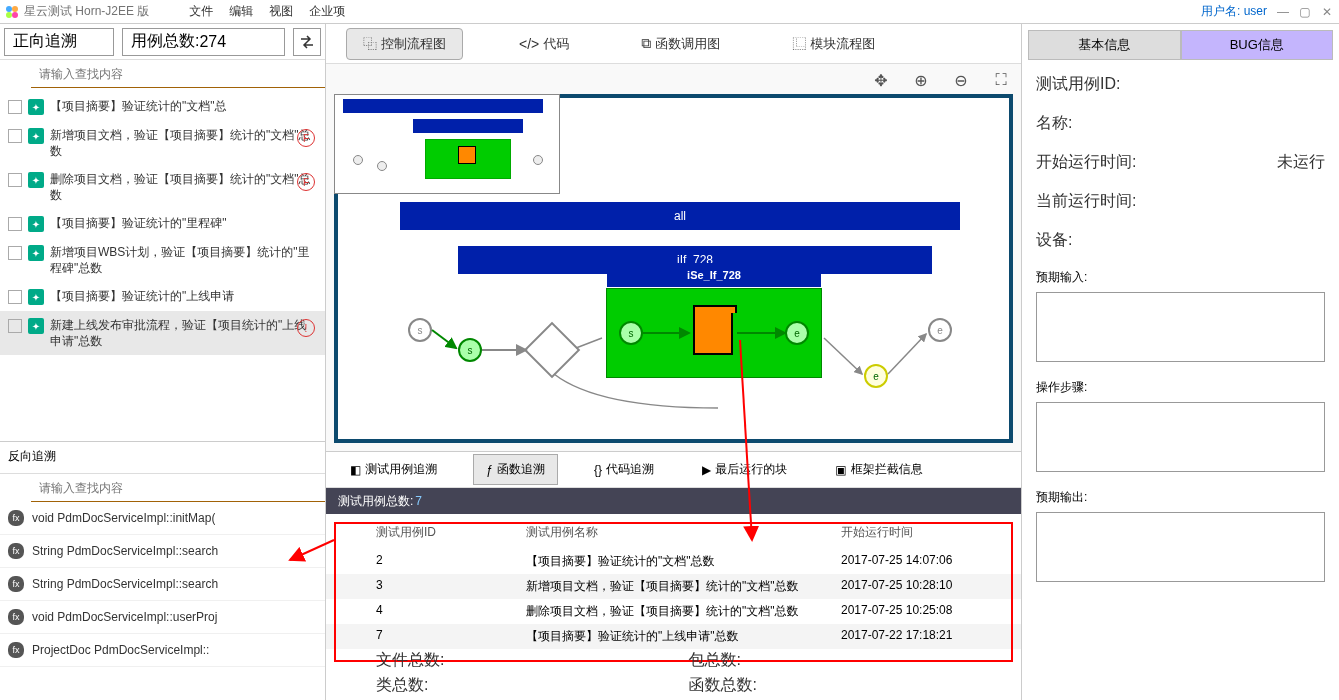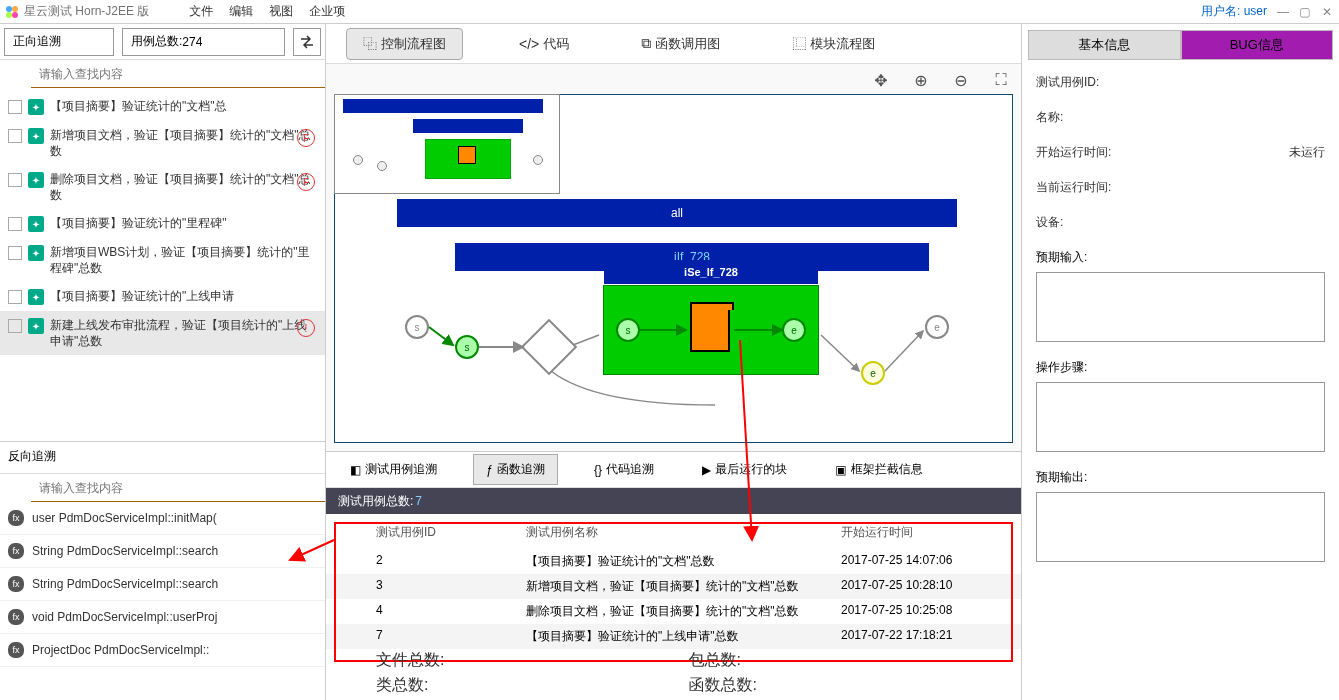--- a/index.html
+++ b/index.html
@@ -16,21 +16,21 @@
 .titlebar .winbtns { display: flex; gap: 6px; }
 .titlebar .winbtn { width: 16px; height: 16px; display: flex; align-items: center; justify-content: center; color: #888; font-size: 12px; }
 
 
 .main { display: flex; height: 676px; }
 
 
 .left { width: 326px; border-right: 1px solid #ccc; display: flex; flex-direction: column; }
 .left-top { flex: 1; border-bottom: 1px solid #ccc; display: flex; flex-direction: column; overflow: hidden; }
 .left-header { height: 36px; display: flex; align-items: center; padding: 4px; gap: 8px; border-bottom: 1px solid #ddd; }
-.hdr-box { border: 1px solid #999; padding: 4px 8px; font-size: 12px; background: #fff; height: 28px; display: flex; align-items: center; }
+.hdr-box { border: 1px solid #999; padding: 4px 8px; font-size: 16px; background: #fff; height: 28px; display: flex; align-items: center; }
 .hdr-box.forward { width: 110px; }
 .hdr-box.total { flex: 1; }
 .hdr-icon { width: 28px; height: 28px; border: 1px solid #999; display: flex; align-items: center; justify-content: center; }
 .search-row { height: 28px; border-bottom: 1px solid #a16207; margin-left: 31px; }
 .search-row input { width: 100%; height: 100%; border: none; padding: 0 8px; font-size: 12px; outline: none; }
 .case-list { flex: 1; overflow-y: auto; padding: 4px 0; }
 .case-item { display: flex; align-items: flex-start; padding: 6px 8px; gap: 6px; position: relative; }
 .case-item.selected { background: #e8e8e8; }
 .case-check { width: 14px; height: 14px; border: 1px solid #aaa; flex-shrink: 0; margin-top: 2px; }
 .case-icon { width: 16px; height: 16px; background: #0a8; border-radius: 2px; flex-shrink: 0; margin-top: 1px; display: flex; align-items: center; justify-content: center; color: #fff; font-size: 10px; }
@@ -55,23 +55,23 @@
 .flow-toolbar { position: absolute; top: 4px; right: 8px; display: flex; gap: 16px; z-index: 10; }
 .flow-tool { width: 24px; height: 24px; display: flex; align-items: center; justify-content: center; font-size: 16px; color: #555; }
 
 .minimap { position: absolute; top: 30px; left: 8px; width: 226px; height: 100px; border: 1px solid #888; background: #fff; z-index: 5; }
 .mm-top { position: absolute; top: 4px; left: 8px; width: 200px; height: 14px; background: #0020aa; }
 .mm-mid { position: absolute; top: 24px; left: 78px; width: 110px; height: 14px; background: #0020aa; }
 .mm-inner { position: absolute; top: 44px; left: 90px; width: 86px; height: 40px; background: #00cc00; border: 1px solid #0a0; }
 .mm-box { position: absolute; top: 6px; left: 32px; width: 18px; height: 18px; background: #ff8800; border: 1px solid #000; }
 .mm-circ { position: absolute; width: 10px; height: 10px; border-radius: 50%; background: #eee; border: 1px solid #888; }
 
-.flow-canvas { position: absolute; top: 30px; left: 8px; right: 8px; bottom: 8px; border: 1px solid #0c4a6e; background: #fff; overflow: hidden; }
+.flow-canvas { position: absolute; top: 30px; left: 8px; right: 8px; bottom: 8px; border: 4px solid #0c4a6e; background: #fff; overflow: hidden; }
 .fc-all { position: absolute; top: 104px; left: 62px; width: 560px; height: 28px; background: #0020aa; color: #fff; font-size: 12px; display: flex; align-items: center; justify-content: center; }
-.fc-if { position: absolute; top: 148px; left: 120px; width: 474px; height: 28px; background: #0020aa; color: #7dd3fc; font-size: 12px; display: flex; align-items: center; justify-content: center; }
+.fc-if { position: absolute; top: 148px; left: 120px; width: 474px; height: 28px; background: #0020aa; color: #ffffff; font-size: 12px; display: flex; align-items: center; justify-content: center; }
 .fc-se { position: absolute; top: 190px; left: 268px; width: 216px; height: 90px; background: #00cc00; border: 1px solid #080; }
 .fc-se-label { position: absolute; top: -26px; left: 0; width: 100%; height: 24px; background: #0020aa; color: #fff; font-size: 11px; display: flex; align-items: center; justify-content: center; font-weight: bold; }
 .fc-node { position: absolute; width: 24px; height: 24px; border-radius: 50%; border: 2px solid #080; background: #afa; display: flex; align-items: center; justify-content: center; font-size: 10px; color: #060; }
 .fc-node.outer { border-color: #888; background: #fff; color: #888; }
 .fc-diamond { position: absolute; width: 40px; height: 40px; transform: rotate(45deg); border: 2px solid #888; background: #fff; }
 .fc-orange { position: absolute; width: 40px; height: 44px; background: #ff8800; border: 2px solid #000; }
 .fc-orange::before { content: ''; position: absolute; top: -8px; left: -2px; width: 40px; height: 6px; background: #ff8800; border: 2px solid #000; border-bottom: none; }
 
 
 .bottom-tabs { height: 36px; display: flex; align-items: center; padding: 0 12px; gap: 24px; border-bottom: 1px solid #ddd; }
@@ -95,24 +95,24 @@
 .summary-row { position: absolute; bottom: 4px; left: 50px; right: 20px; display: flex; font-size: 16px; color: #333; }
 .summary-row > div { flex: 1; }
 .summary-row .r2 { margin-top: 4px; }
 
 
 .arrow { position: absolute; pointer-events: none; z-index: 50; }
 
 
 .right { width: 318px; border-left: 1px solid #ccc; display: flex; flex-direction: column; }
 .right-tabs { height: 42px; display: flex; align-items: center; padding: 6px; }
-.rtab { flex: 1; height: 30px; display: flex; align-items: center; justify-content: center; font-size: 13px; border: 1px solid #bbb; background: #a21caf; }
+.rtab { flex: 1; height: 30px; display: flex; align-items: center; justify-content: center; font-size: 13px; border: 1px solid #bbb; background: #c4b5fd; }
 .rtab.active { background: #ddd; }
 .right-body { flex: 1; padding: 8px 14px; overflow-y: auto; }
-.field { margin-bottom: 18px; font-size: 12px; color: #333; display: flex; }
+.field { margin-bottom: 18px; font-size: 16px; color: #333; display: flex; }
 .field .lbl { flex: 1; }
 .field .val { }
 .textarea-field { margin-bottom: 14px; }
 .textarea-field .lbl { font-size: 12px; margin-bottom: 6px; display: block; }
 .textarea-field textarea { width: 100%; height: 70px; border: 1px solid #999; resize: none; font-size: 12px; padding: 4px; }
 </style>
 </head>
 <body>
 
 <div class="titlebar">
@@ -201,21 +201,21 @@
         </div>
     </div>
     <div class="left-bottom">
       <div class="rev-header">反向追溯</div>
       <div class="search-row">
         <input placeholder="请输入查找内容" style="">
       </div>
       <div class="func-list" id="func-list">
           <div class="func-item">
             <div class="func-icon">fx</div>
-            <div class="func-text">user PdmDocServiceImpl::initMap(</div>
+            <div class="func-text">void PdmDocServiceImpl::initMap(</div>
           </div>
           <div class="func-item">
             <div class="func-icon">fx</div>
             <div class="func-text">String PdmDocServiceImpl::search</div>
           </div>
           <div class="func-item">
             <div class="func-icon">fx</div>
             <div class="func-text">String PdmDocServiceImpl::search</div>
           </div>
           <div class="func-item">

